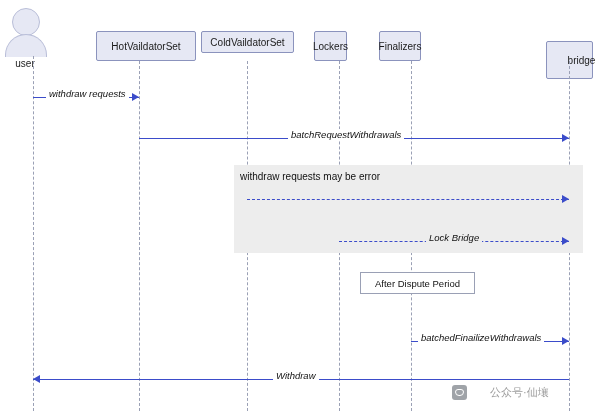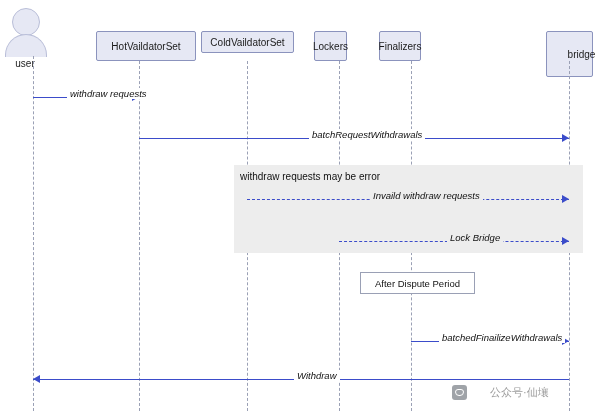--- a/index.html
+++ b/index.html
@@ -73,21 +73,20 @@
   .arrow.right{ border-left:7px solid #3b4cca; }
   .arrow.left{ border-right:7px solid #3b4cca; }
   .msg-label{
     position:absolute;
     font-size:9.5px;
     font-style:italic;
     color:#111;
     background:#ffffff;
     padding:0 3px;
     white-space:nowrap;
-    margin-left:21px;
   }
   .msg-label.on-grey{ background:#ededed; }
 
   
   .fragment{
     position:absolute;
     background:#ededed;
     box-sizing:border-box;
   }
   .fragment-label{
@@ -152,21 +151,21 @@
   </div>
   <div class="participant" style="left:201px;top:31px;width:93px;height:22px;">
     <span>ColdVaildatorSet</span>
   </div>
   <div class="participant" style="left:314px;top:31px;width:33px;height:30px;">
     <span>Lockers</span>
   </div>
   <div class="participant" style="left:379px;top:31px;width:42px;height:30px;">
     <span>Finalizers</span>
   </div>
-  <div class="participant" style="left:546px;top:31px;width:47px;height:46px;padding-left:24px;">
+  <div class="participant" style="left:546px;top:41px;width:47px;height:38px;padding-left:24px;">
     <span>bridge</span>
   </div>
 
   <div class="lifeline" style="left:33px;top:56px;height:355px;"></div>
   <div class="lifeline" style="left:139px;top:61px;height:350px;"></div>
   <div class="lifeline" style="left:247px;top:61px;height:350px;"></div>
   <div class="lifeline" style="left:339px;top:61px;height:350px;"></div>
   <div class="lifeline" style="left:411px;top:61px;height:350px;"></div>
   <div class="lifeline" style="left:569px;top:61px;height:350px;"></div>
 
@@ -176,21 +175,20 @@
   <div class="msg-line" style="left:33px;top:97px;width:106px;"></div>
   <div class="arrow right" style="left:132px;top:93px;"></div>
   <div class="msg-label" style="left:46px;top:88px;">withdraw requests</div>
 
   <div class="msg-line" style="left:139px;top:138px;width:430px;"></div>
   <div class="arrow right" style="left:562px;top:134px;"></div>
   <div class="msg-label" style="left:288px;top:129px;">batchRequestWithdrawals</div>
 
   <div class="msg-line dashed" style="left:247px;top:199px;width:322px;"></div>
   <div class="arrow right" style="left:562px;top:195px;"></div>
-  <div class="msg-label on-grey" style="left:349px;top:190px;">Invaild withdraw requests</div>
 
   <div class="msg-line dashed" style="left:339px;top:241px;width:230px;"></div>
   <div class="arrow right" style="left:562px;top:237px;"></div>
   <div class="msg-label on-grey" style="left:426px;top:232px;">Lock Bridge</div>
 
   <div class="note" style="left:360px;top:272px;width:115px;height:22px;">
     <span>After Dispute Period</span>
   </div>
 
   <div class="msg-line" style="left:411px;top:341px;width:158px;"></div>

